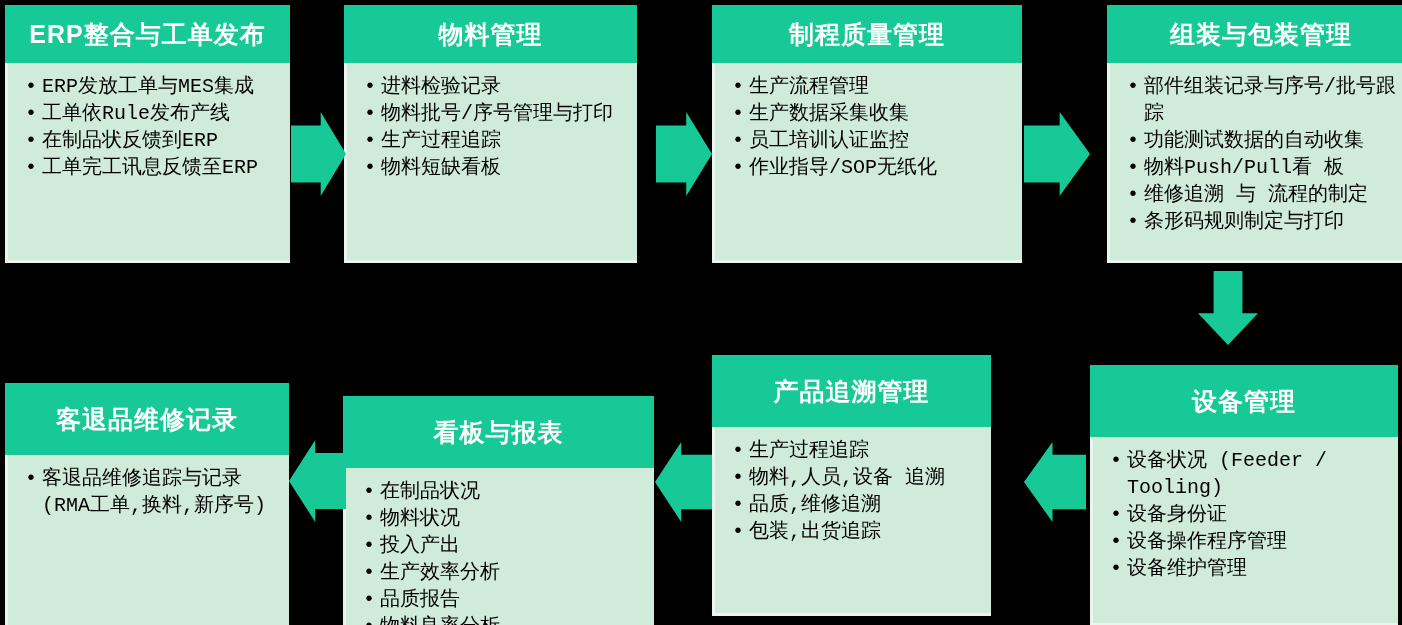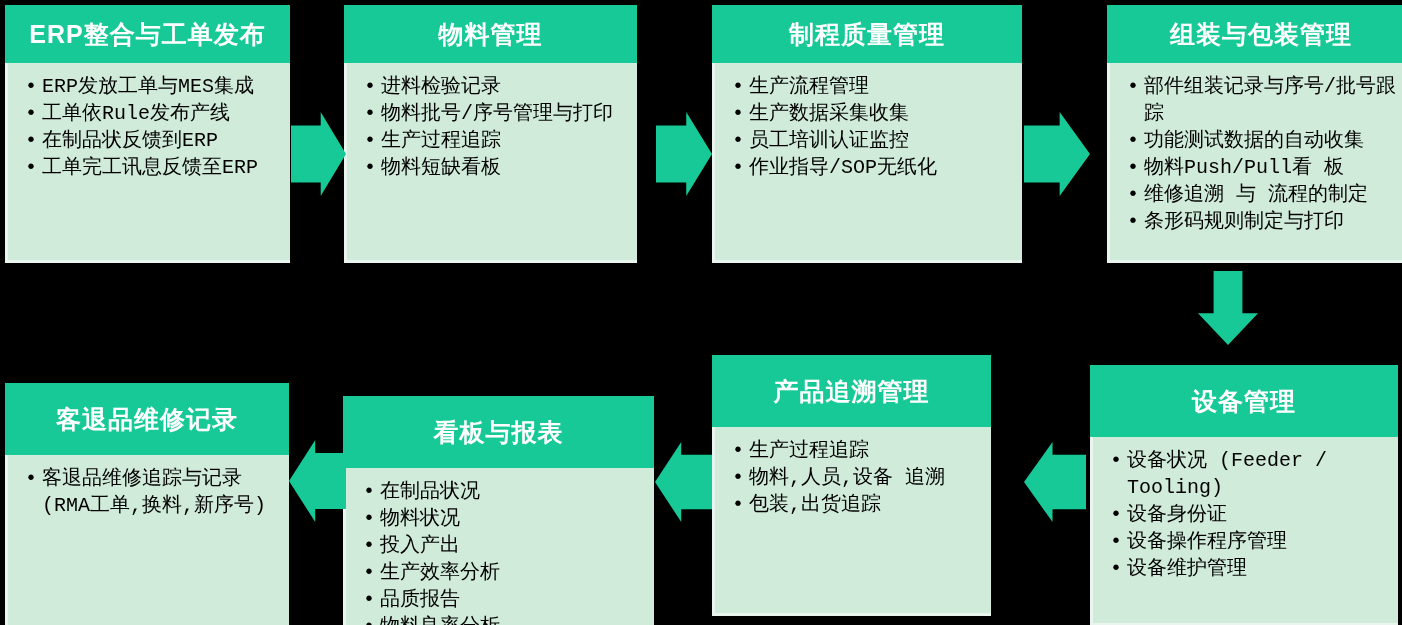--- a/index.html
+++ b/index.html
@@ -188,20 +188,21 @@
   </div>
 
   <div class="box row-bottom" id="box-7">
     <div class="box-header">
       <span>产品追溯管理</span>
     </div>
     <div class="box-body">
       <ul class="bullets">
           <li>生产过程追踪</li>
           <li>物料,人员,设备 追溯</li>
+          <li>品质,维修追溯</li>
           <li>包装,出货追踪</li>
         </ul>
     </div>
   </div>
 
   <div class="box row-bottom" id="box-8">
     <div class="box-header">
       <span>设备管理</span>
     </div>
     <div class="box-body">

